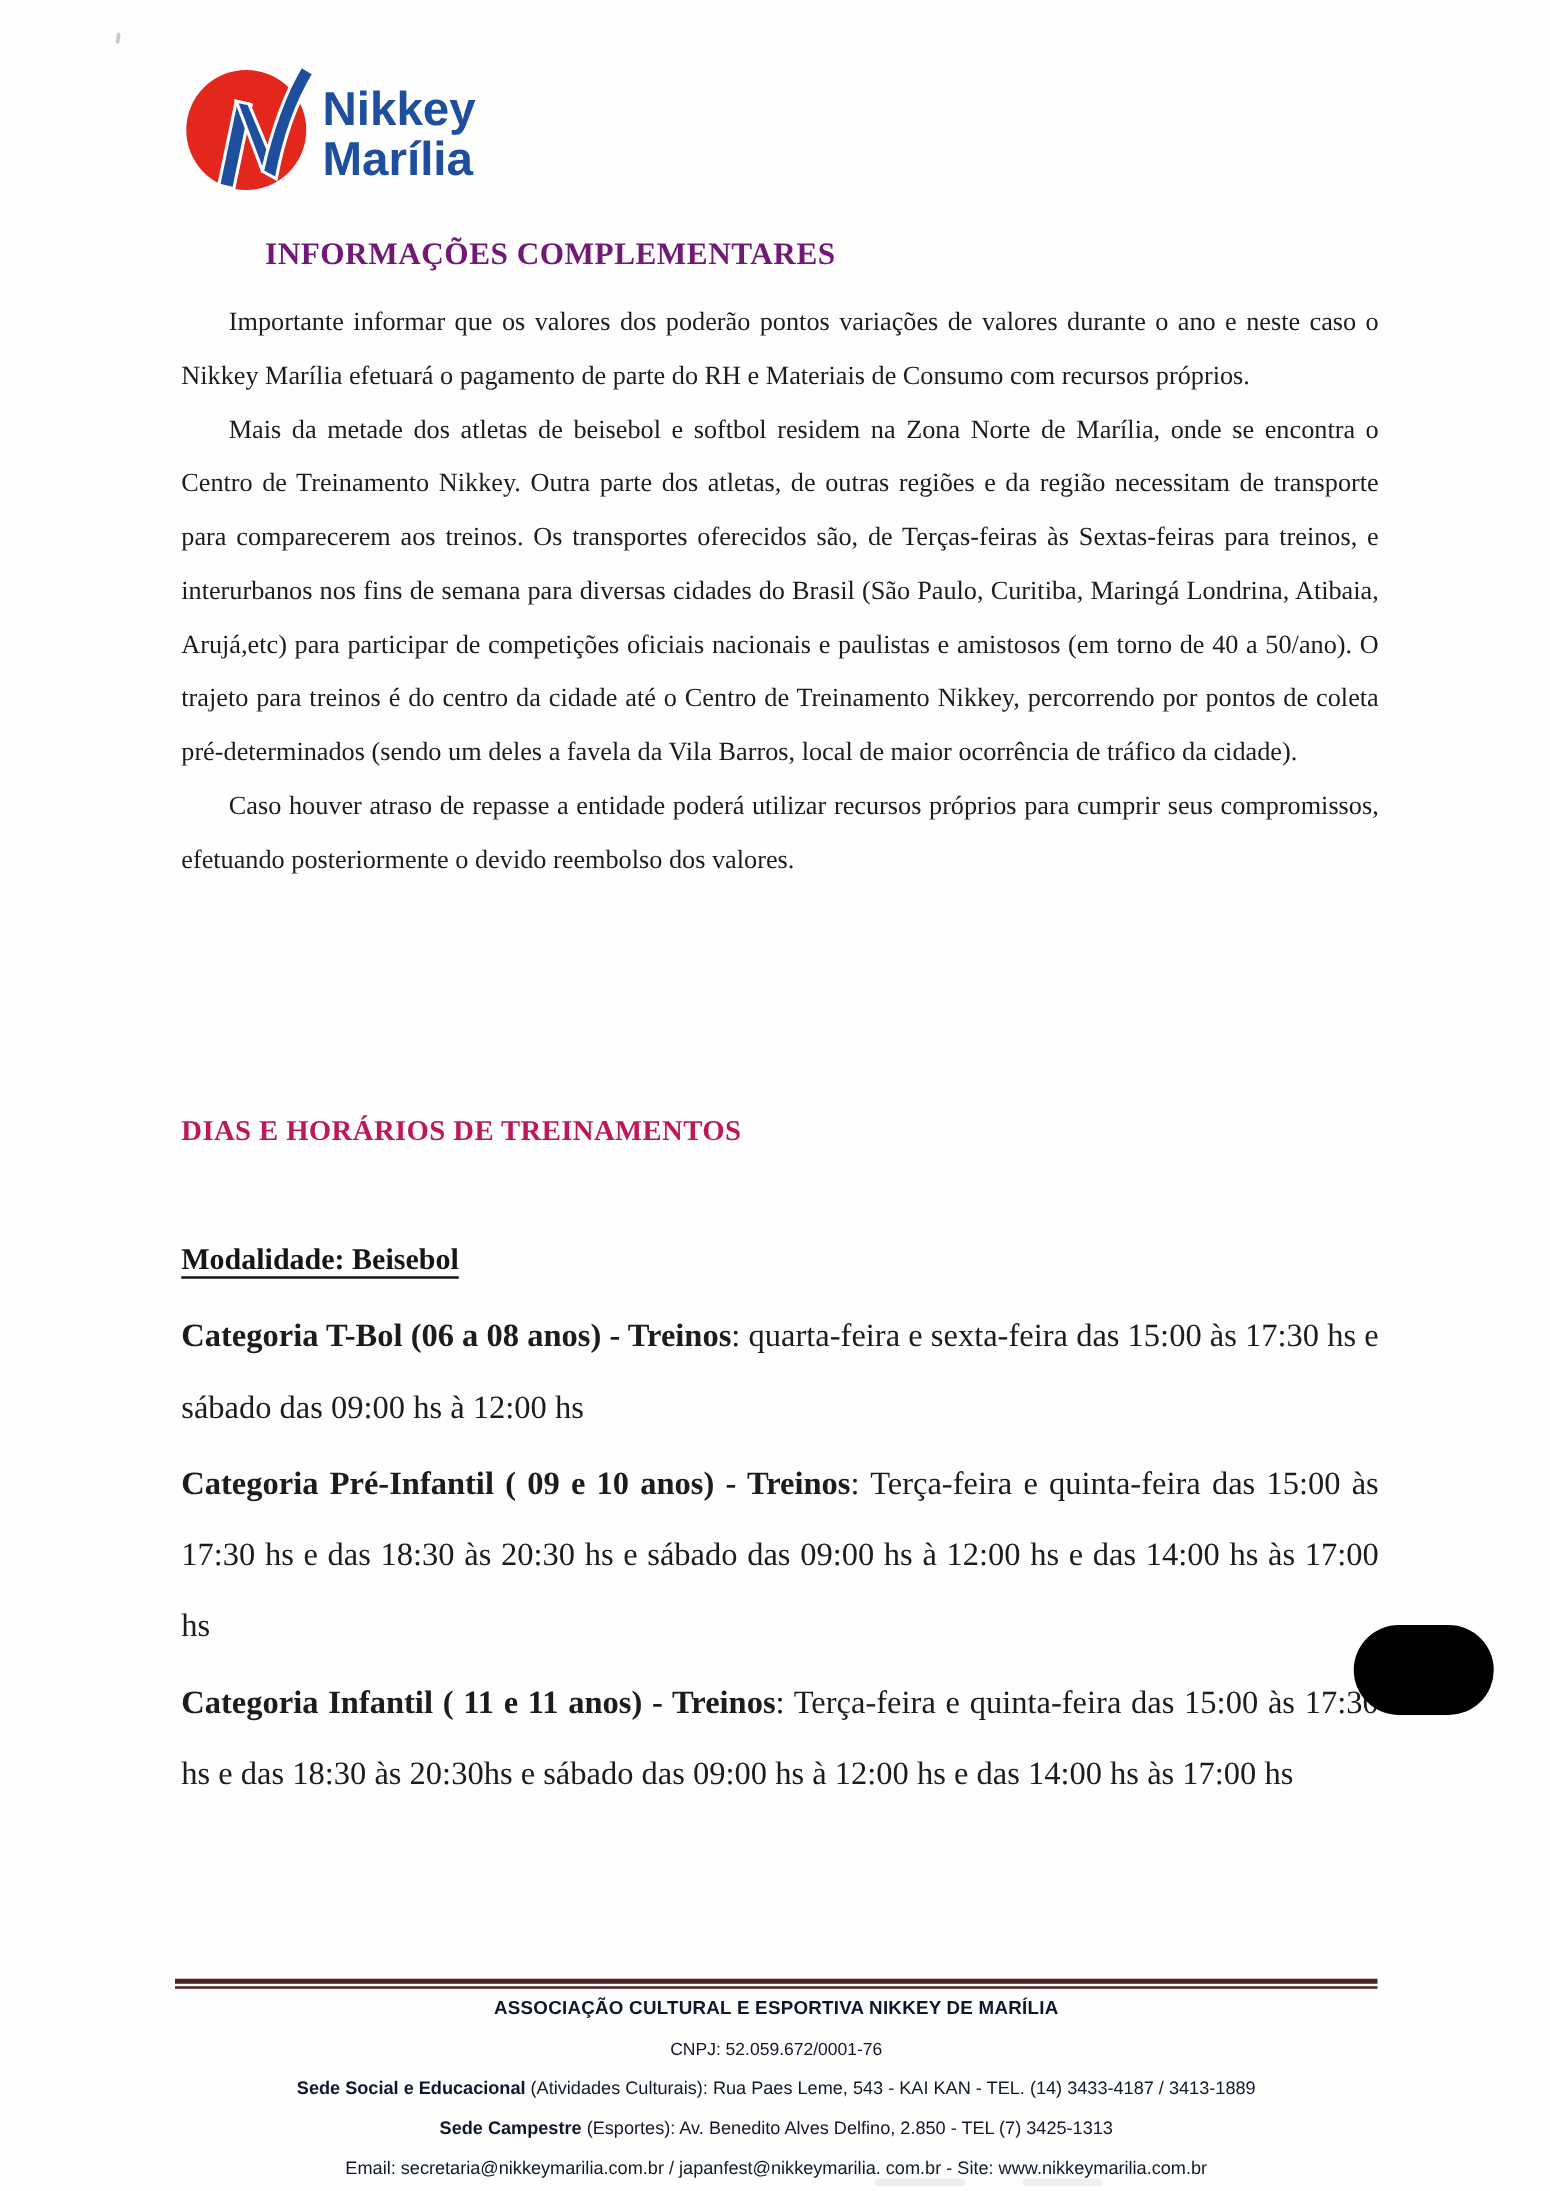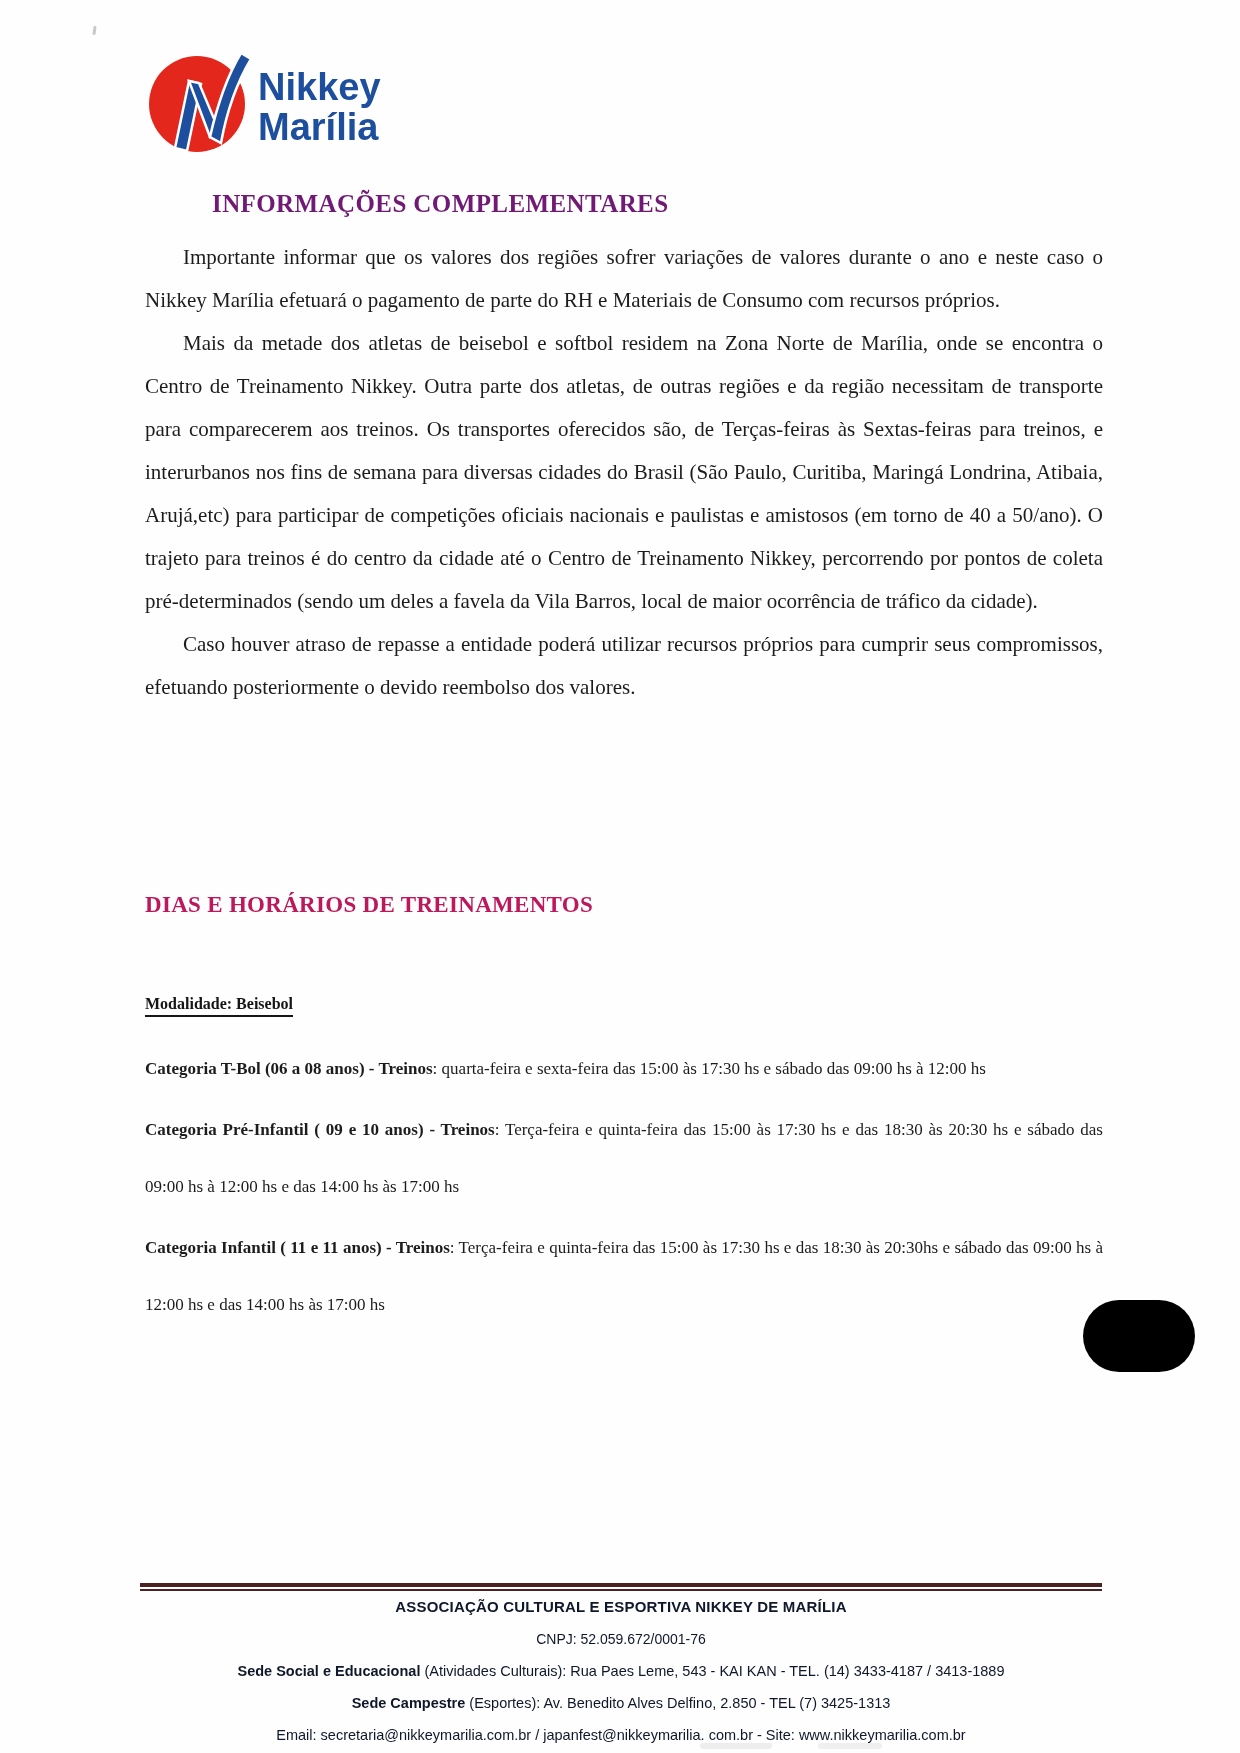--- a/index.html
+++ b/index.html
@@ -17,26 +17,26 @@
     position:absolute; left:145px; top:236px; width:958px;
     font-size:21px; line-height:43px; text-align:justify;
   }
   .body-text p { margin:0; text-indent:38px; }
   .section-heading {
     position:absolute; left:145px; top:892px; margin:0;
     font-size:23px; font-weight:bold; color:#be185d; letter-spacing:0.3px;
   }
   .modality {
     position:absolute; left:145px; top:995px; margin:0;
-    font-size:16px; font-weight:bold; color:#161616;
+    font-size:24px; font-weight:bold; color:#161616;
     text-decoration:underline; text-decoration-thickness:2px; text-underline-offset:6px;text-align:right;
   }
   .schedule {
     position:absolute; left:145px; top:1040px; width:958px;
-    font-size:17px; line-height:57px; text-align:justify;
+    font-size:26px; line-height:57px; text-align:justify;
   }
   .schedule p { margin:0 0 4px 0; }
   .schedule b { font-weight:bold; }
   .redaction {
     position:absolute; left:1083px; top:1300px; width:112px; height:72px;
     background:#000; border-radius:36px;
   }
   .footer {
     position:absolute; left:140px; top:1583px; width:962px; text-align:center;
     font-family:"Liberation Sans","DejaVu Sans",sans-serif; color:#0f172a;
@@ -70,21 +70,21 @@
       <path d="M43,33 L64,89 L74,85 L53,35 Z"></path>
       <path d="M64,89 C71,58 80,30 95,5 L105,11 C90,36 81,62 75,95 Z"></path>
     </g>
     <text x="112" y="52" font-family="Liberation Sans, DejaVu Sans, sans-serif" font-size="38" font-weight="bold" fill="#1d4f9e">Nikkey</text>
     <text x="112" y="92" font-family="Liberation Sans, DejaVu Sans, sans-serif" font-size="38" font-weight="bold" fill="#1d4f9e">Marília</text>
   </svg>
 
   <h1 class="doc-title">INFORMAÇÕES COMPLEMENTARES</h1>
 
   <div class="body-text">
-    <p>Importante informar que os valores dos regiões sofrer variações de valores durante o ano e neste caso o Nikkey Marília efetuará o pagamento de parte do RH e Materiais de Consumo com recursos próprios.</p>
+    <p>Importante informar que os valores dos poderão pontos variações de valores durante o ano e neste caso o Nikkey Marília efetuará o pagamento de parte do RH e Materiais de Consumo com recursos próprios.</p>
     <p>Mais da metade dos atletas de beisebol e softbol residem na Zona Norte de Marília, onde se encontra o Centro de Treinamento Nikkey. Outra parte dos atletas, de outras regiões e da região necessitam de transporte para comparecerem aos treinos. Os transportes oferecidos são, de Terças-feiras às Sextas-feiras para treinos, e interurbanos nos fins de semana para diversas cidades do Brasil (São Paulo, Curitiba, Maringá Londrina, Atibaia, Arujá,etc) para participar de competições oficiais nacionais e paulistas e amistosos (em torno de 40 a 50/ano). O trajeto para treinos é do centro da cidade até o Centro de Treinamento Nikkey, percorrendo por pontos de coleta pré-determinados (sendo um deles a favela da Vila Barros, local de maior ocorrência de tráfico da cidade).</p>
     <p>Caso houver atraso de repasse a entidade poderá utilizar recursos próprios para cumprir seus compromissos, efetuando posteriormente o devido reembolso dos valores.</p>
   </div>
 
   <h2 class="section-heading">DIAS E HORÁRIOS DE TREINAMENTOS</h2>
 
   <h3 class="modality">Modalidade: Beisebol</h3>
 
   <div class="schedule">
     <p><b>Categoria T-Bol (06 a 08 anos) - Treinos</b><span>: quarta-feira e sexta-feira das 15:00 às 17:30 hs e sábado das 09:00 hs à 12:00 hs</span></p>

